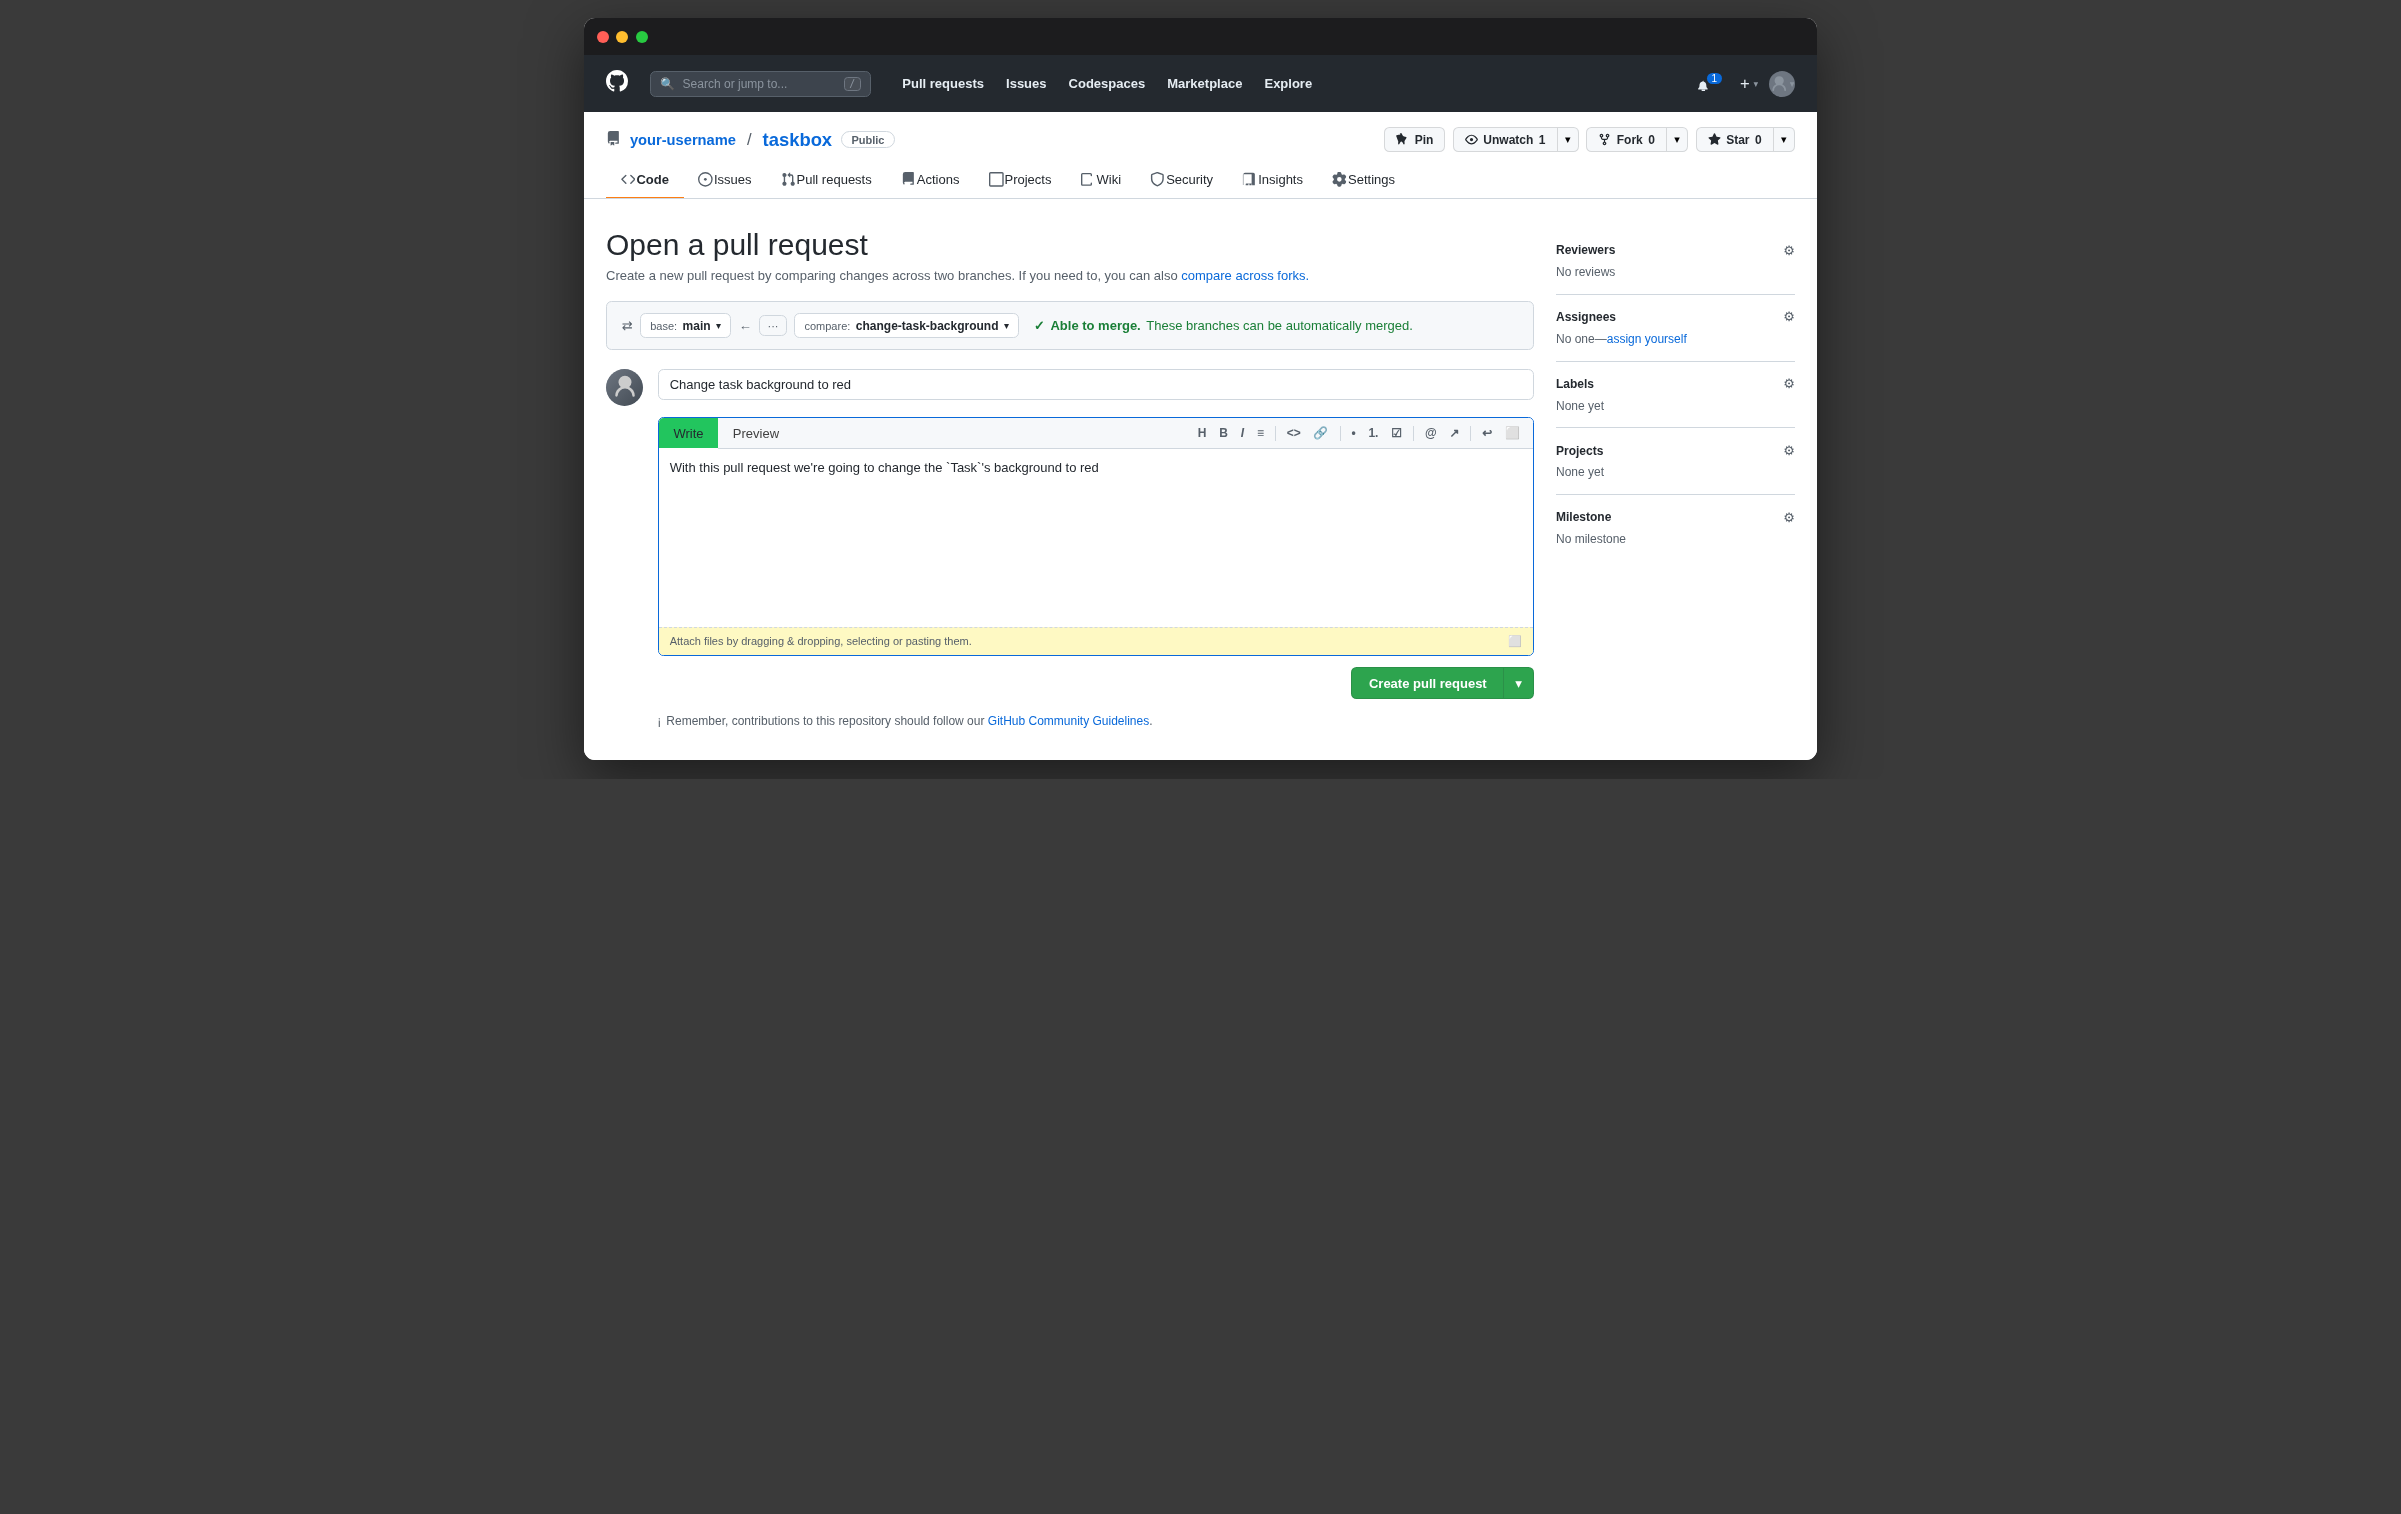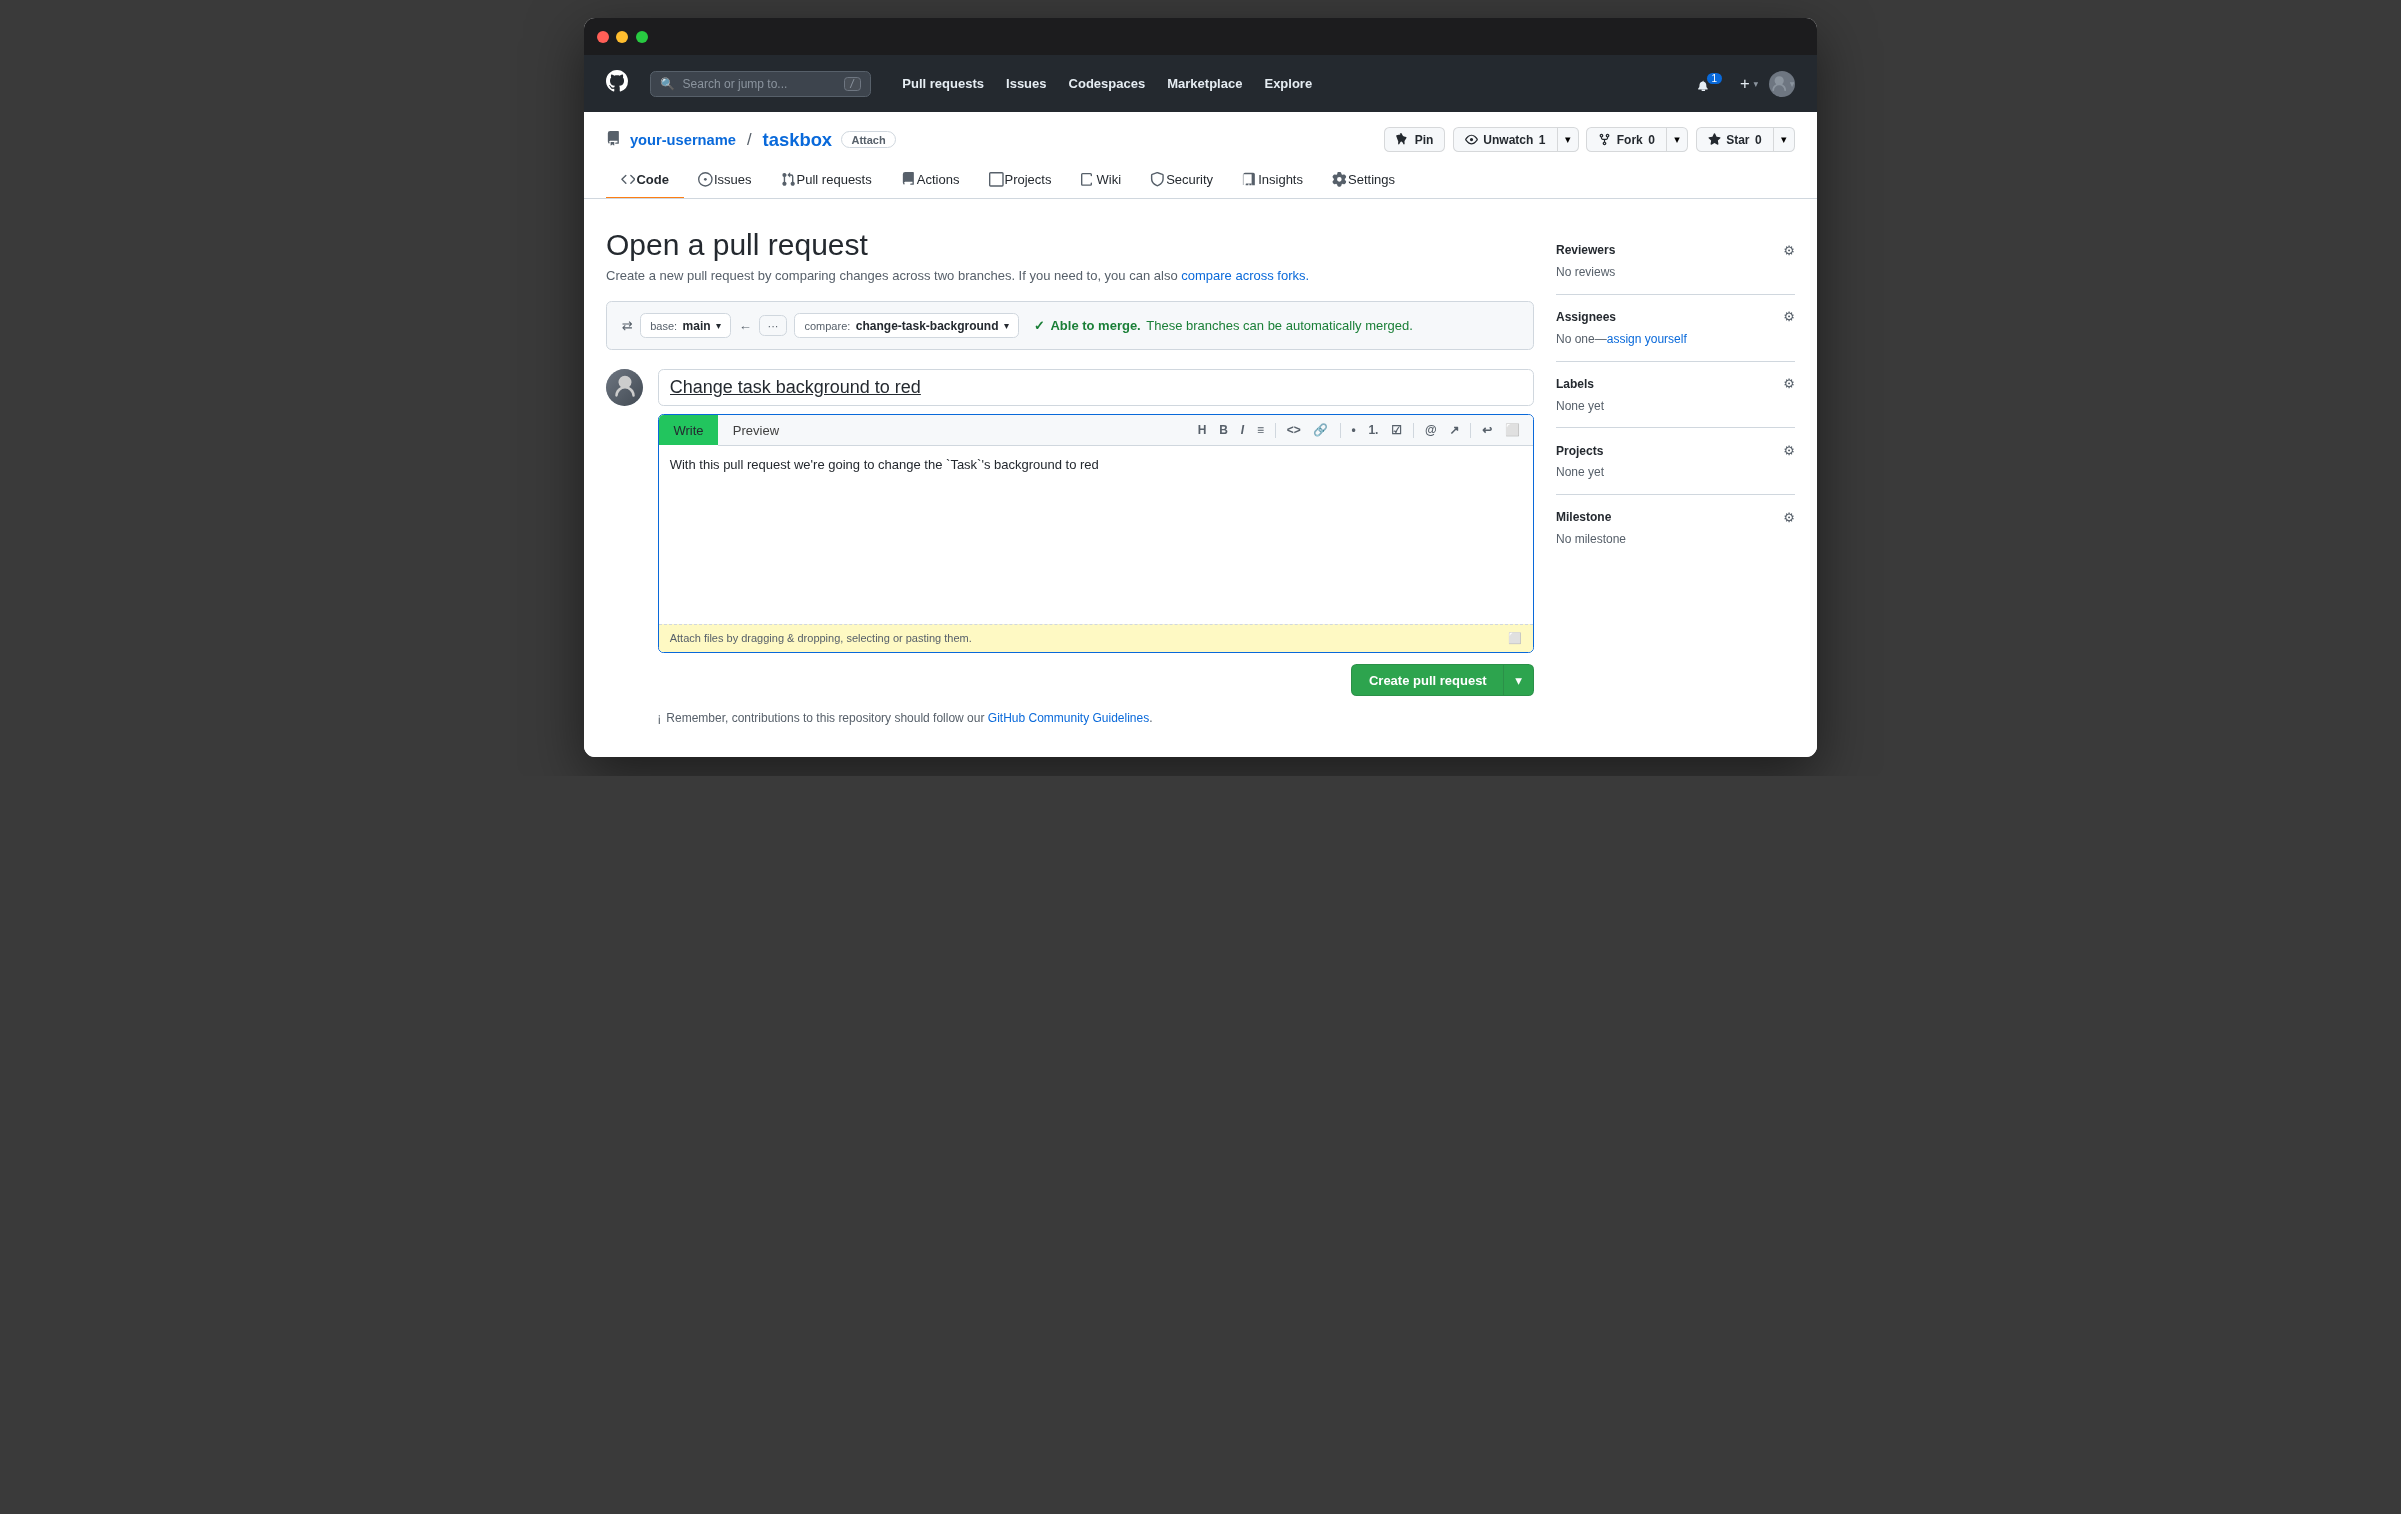--- a/index.html
+++ b/index.html
@@ -275,25 +275,24 @@
       border-radius: 50%;
       background: linear-gradient(135deg, #6e7681 0%, #424a53 100%);
       display: flex; align-items: center; justify-content: center;
     }
     .pr-form-body { flex: 1; min-width: 0; }
     .pr-title-input {
       width: 100%;
       border: 0.9px solid #d0d7de;
       border-radius: 5.5px;
       padding: 7.4px 11px;
-      font-size: 18px;
-      color: #24292f;
-      margin-bottom: 8px;
+      font-size: 13px;
+      color: #24292f;
+      margin-bottom: 17px;
       outline: none;
-      text-decoration: underline;
     }
 
     
     .md-editor {
       border: 1.8px solid #0969da;
       border-radius: 5.5px;
       overflow: hidden;
     }
     .md-tabs {
       display: flex;
@@ -486,21 +485,21 @@
   <div class="repo-header">
     <div class="repo-title-row">
       <span class="repo-icon">
         <svg width="14.7" height="14.7" viewBox="0 0 16 16" fill="#57606a">
           <path d="M2 2.5A2.5 2.5 0 014.5 0h8.75a.75.75 0 01.75.75v12.5a.75.75 0 01-.75.75h-2.5a.75.75 0 110-1.5h1.75v-2h-8a1 1 0 00-.714 1.7.75.75 0 01-1.072 1.05A2.495 2.495 0 012 11.5v-9zm10.5-1V9h-8c-.356 0-.694.074-1 .208V2.5a1 1 0 011-1h8zM5 12.25v3.25a.25.25 0 00.4.2l1.45-1.087a.25.25 0 01.3 0L8.6 15.7a.25.25 0 00.4-.2v-3.25a.25.25 0 00-.25-.25h-3.5a.25.25 0 00-.25.25z"></path>
         </svg>
       </span>
       <a class="repo-owner">your-username</a>
       <span class="repo-sep">/</span>
       <a class="repo-name">taskbox</a>
-      <span class="public-badge">Attach</span>
+      <span class="public-badge">Public</span>
       <div class="repo-actions">
         <div class="repo-btn">
           <svg width="13" height="13" viewBox="0 0 16 16" fill="currentColor">
               <path d="M4.456.734a1.75 1.75 0 012.826.504l.613 1.327a3.081 3.081 0 002.084 1.707l2.454.584c.332.079.563.38.554.722a.975.975 0 01-.157.467l-1.928 3.049a3.07 3.07 0 00-.434 1.911l.169 1.774a.999.999 0 01-.237.769l-.129.145a.75.75 0 01-1.187-.153l-1.4-2.454a1.25 1.25 0 00-1.086-.625H6.6a1.25 1.25 0 00-1.086.625l-1.4 2.454a.75.75 0 01-1.187.153l-.129-.145a.999.999 0 01-.237-.769l.169-1.774a3.07 3.07 0 00-.434-1.911L.368 4.017A.976.976 0 01.211 3.55a.626.626 0 01.554-.722l2.454-.584A3.081 3.081 0 005.303 1.537L5.916.21a1.75 1.75 0 01-.004-.012l.544.536z"></path>
             </svg>
           <span>Pin</span>
         </div>
         <div class="repo-btn-group">
           <div class="repo-btn">
             <svg width="13" height="13" viewBox="0 0 16 16" fill="currentColor">

